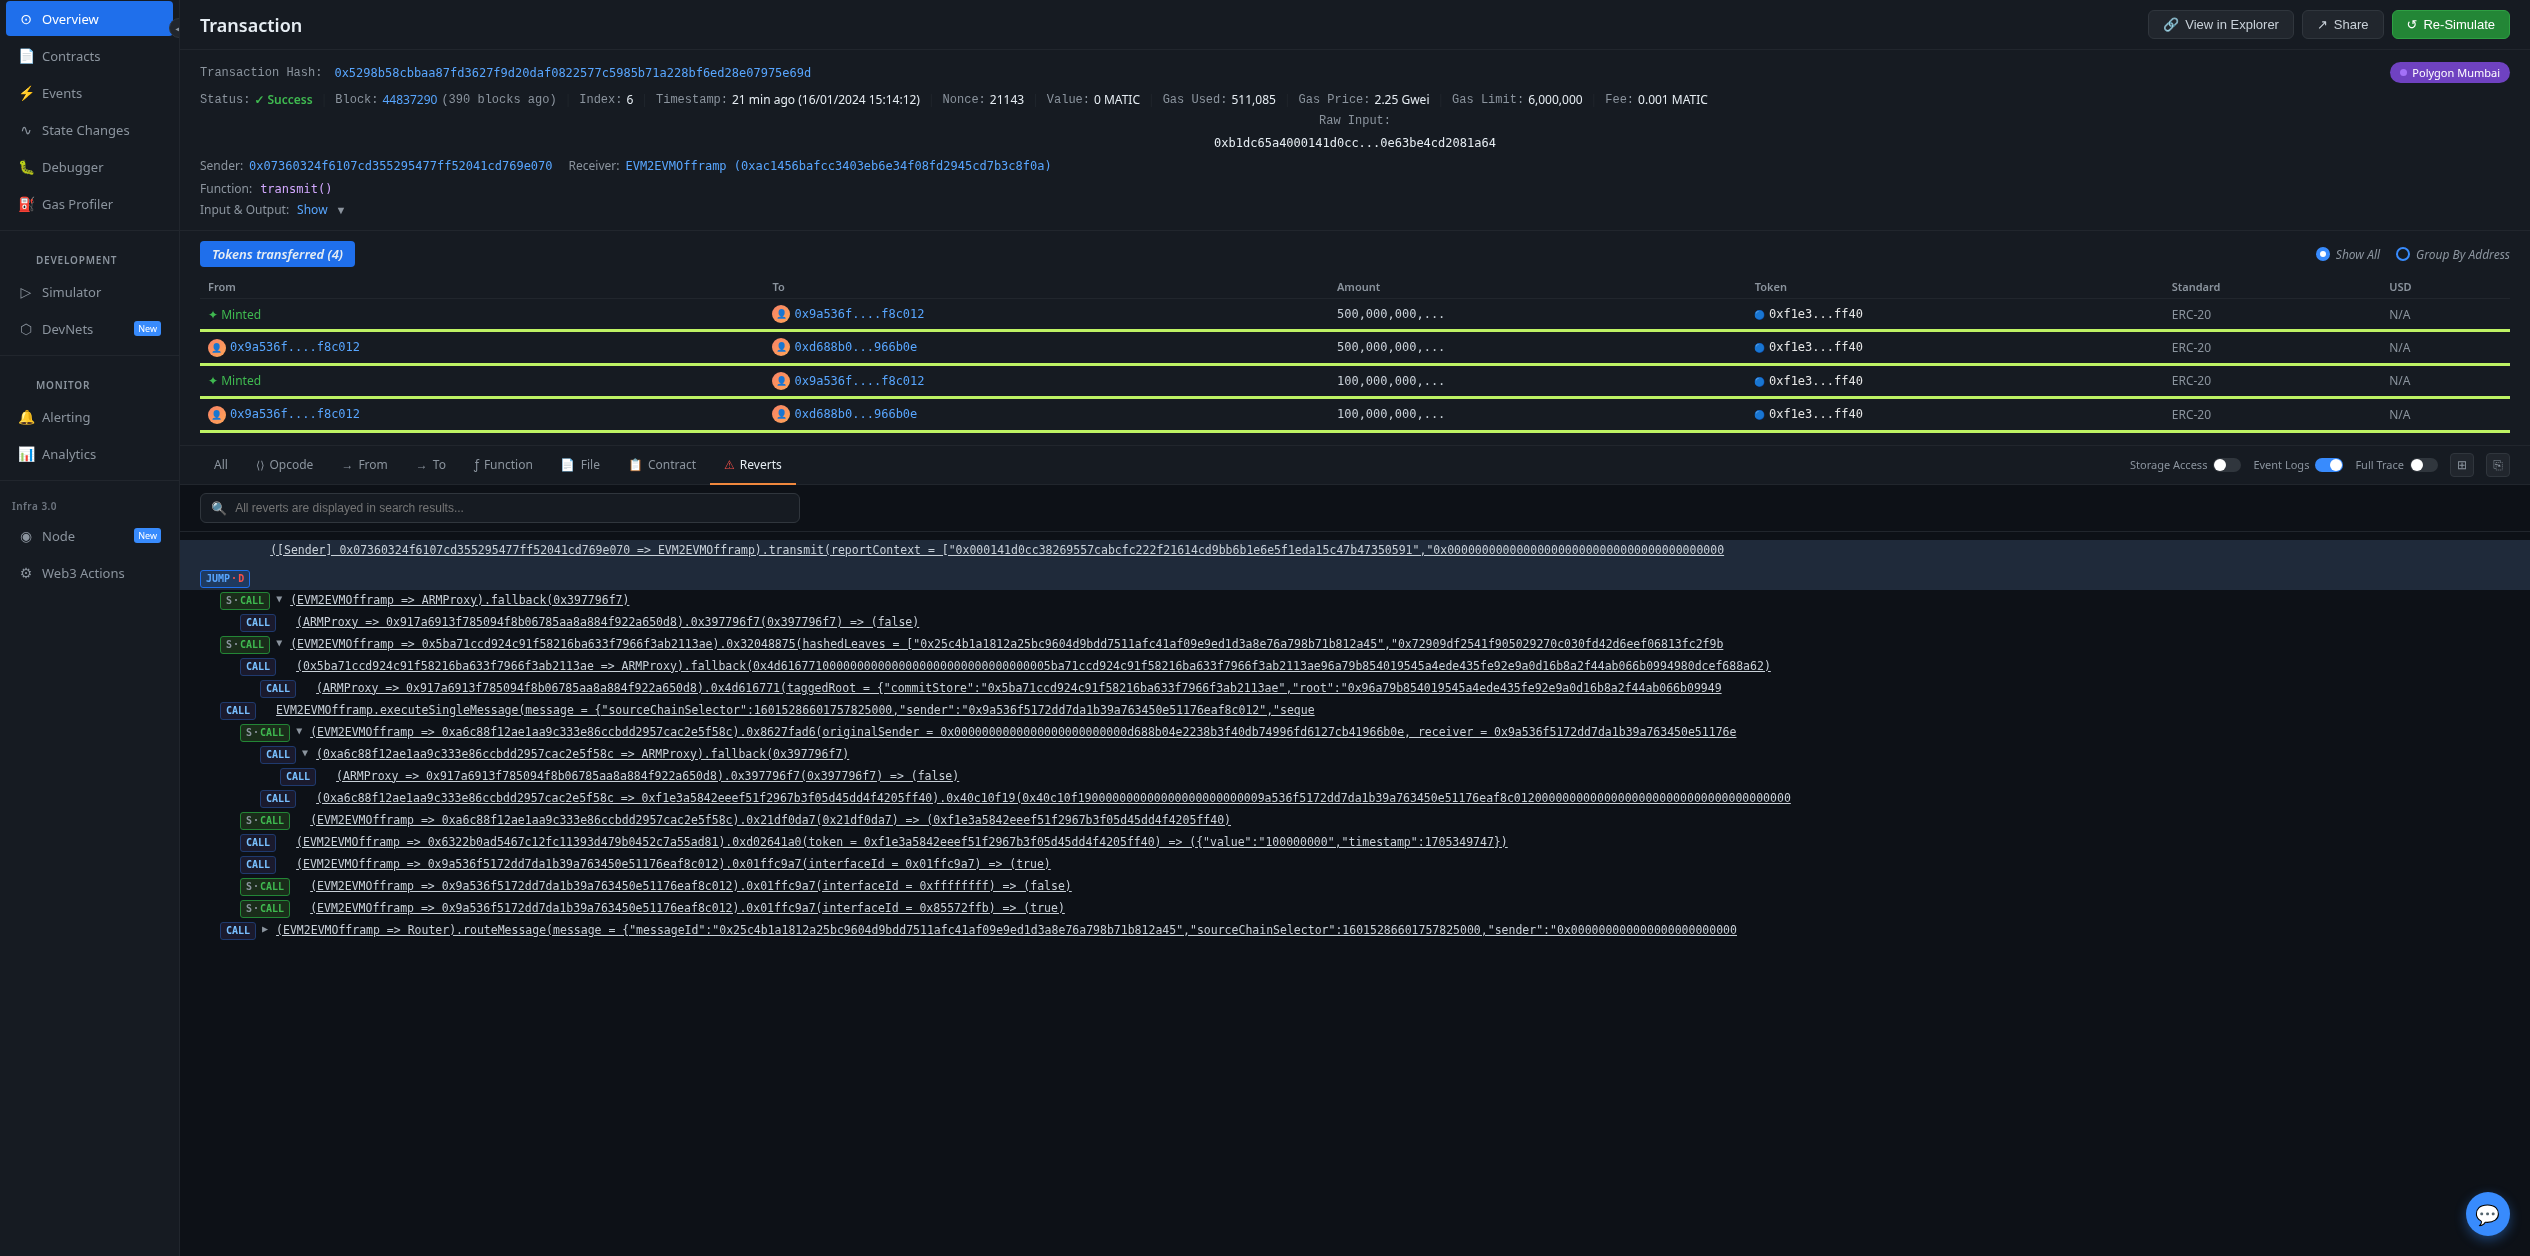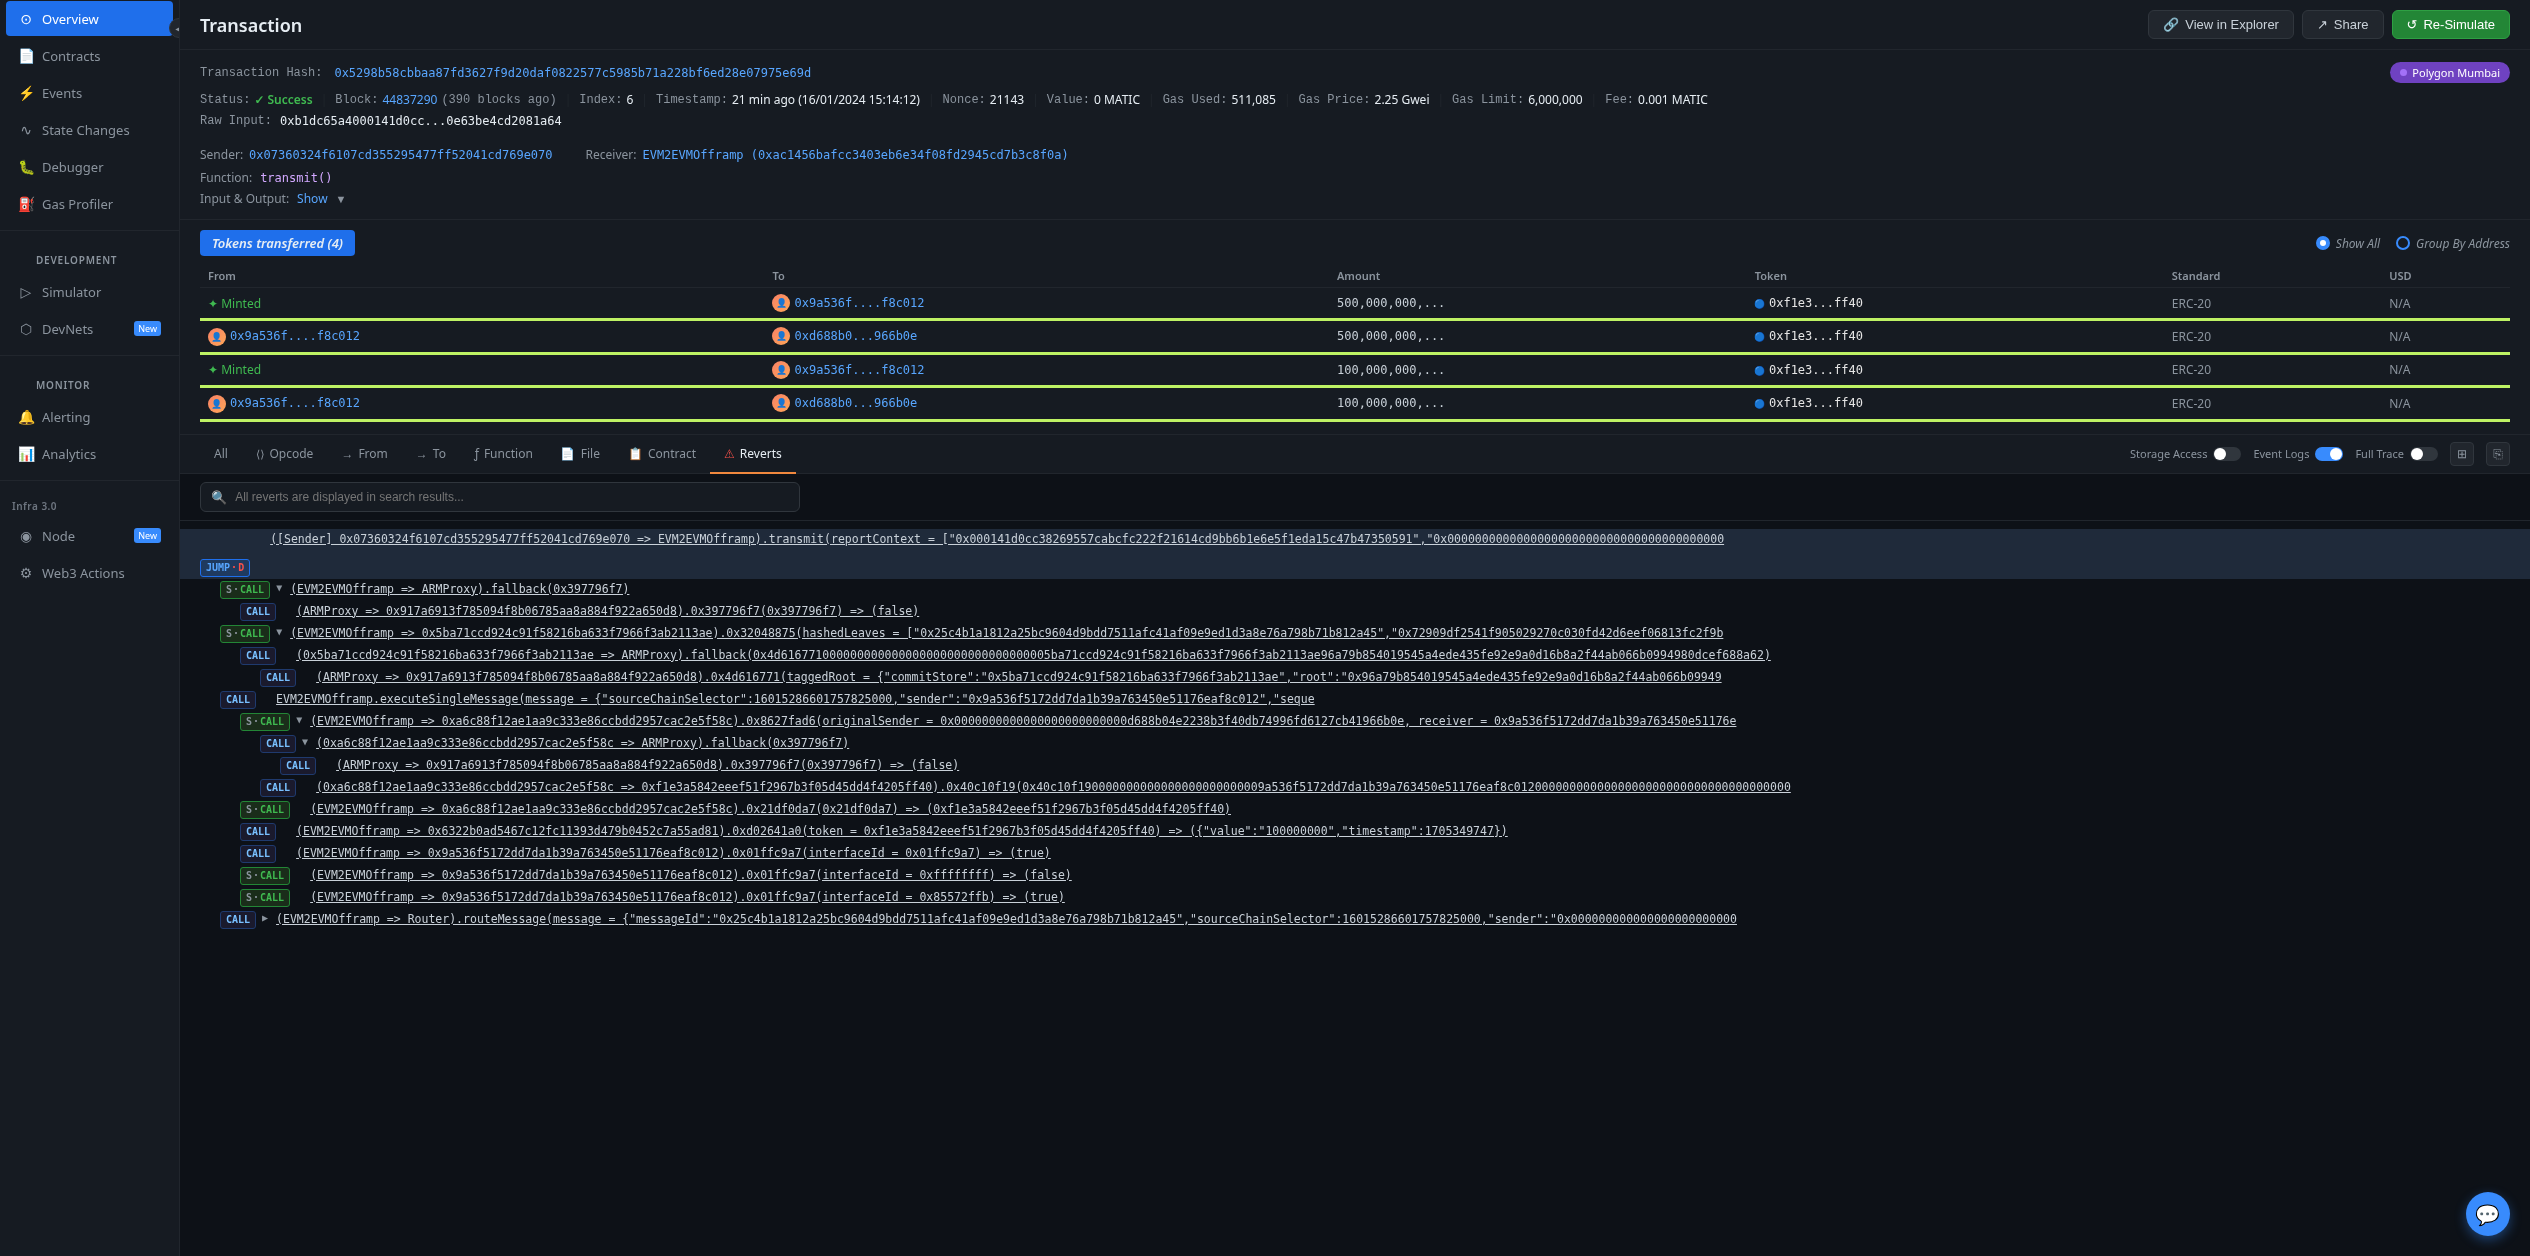--- a/index.html
+++ b/index.html
@@ -146,28 +146,29 @@
     .tx-meta-row .val { color: #e6edf3; }
     .tx-meta-row .link { color: #58a6ff; cursor: pointer; }
     .tx-meta-sep { color: #21262d; margin: 0 4px; }
 
     .tx-raw-row {
       display: flex;
       align-items: center;
       gap: 8px;
       font-size: 12px;
       color: #8b949e;
-      margin-bottom: 18px;
+      margin-bottom: 7px;
+      flex-direction: column;
     }
     .tx-raw-row .mono { font-family: monospace; color: #e6edf3; }
 
     .tx-sender-row {
       display: flex;
       align-items: center;
-      gap: 33px;
+      gap: 16px;
       font-size: 12px;
     }
     .sender-group { display: flex; align-items: center; gap: 6px; }
     .sender-label { color: #8b949e; }
     .sender-val { color: #58a6ff; font-family: monospace; cursor: pointer; }
 
     .tx-fn-row {
       display: flex;
       align-items: center;
       gap: 8px;

